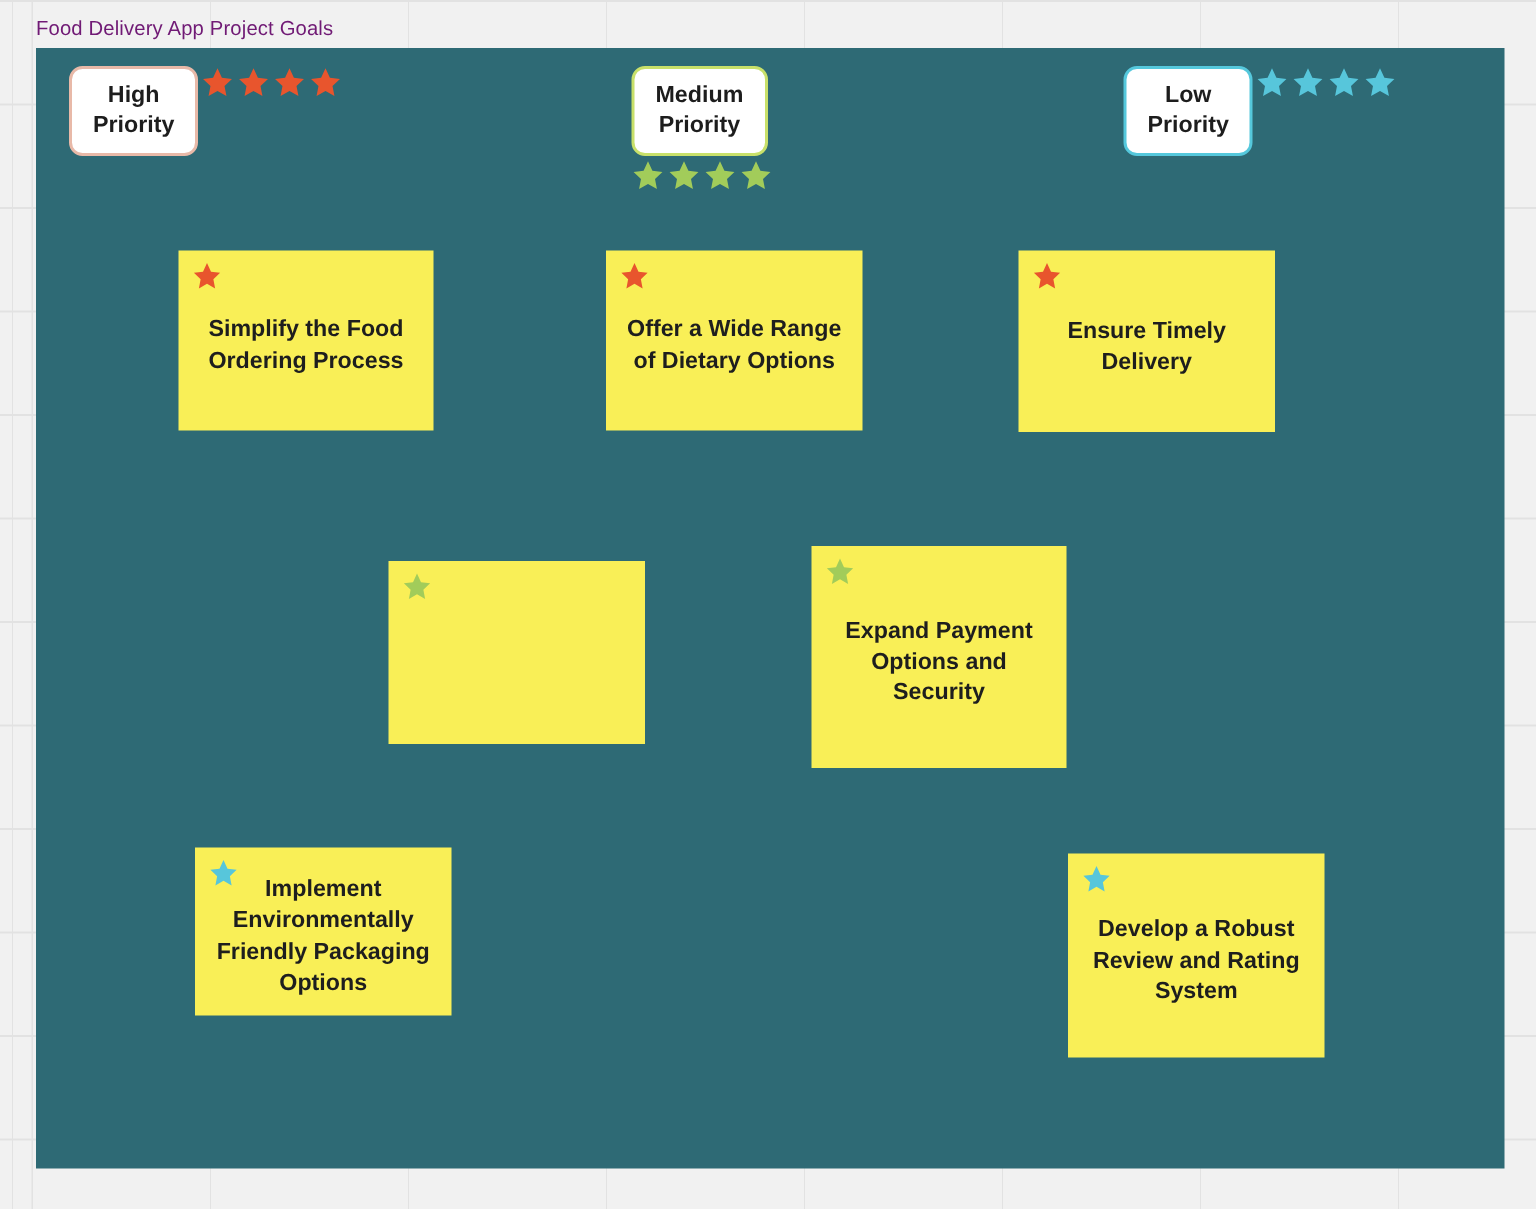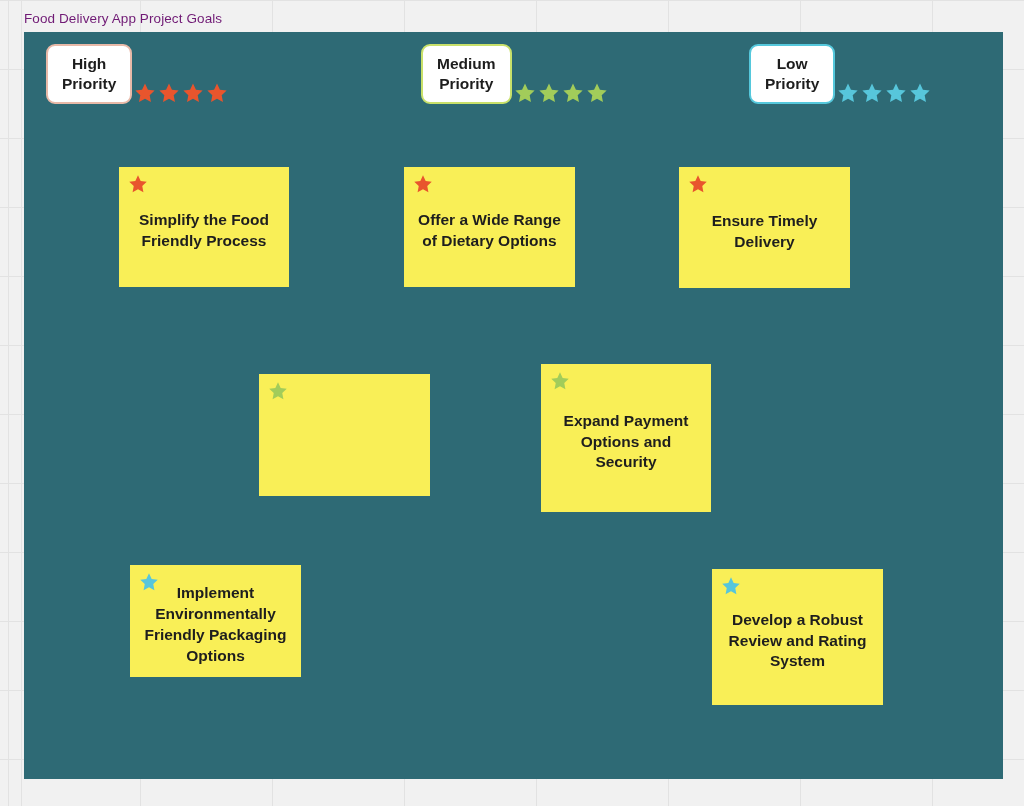--- a/index.html
+++ b/index.html
@@ -53,21 +53,21 @@
     top: 32px;
     width: 979px;
     height: 747px;
     background: #2e6a75;
   }
 
   
   .legend-group {
     position: absolute;
     display: flex;
-    align-items: flex-end;
+    align-items: flex-start;
     gap: 2px;
   }
   .legend-chip {
     background: #ffffff;
     border-radius: 9px;
     padding: 8px 14px;
     text-align: center;
     font-weight: bold;
     font-size: 15.5px;
     line-height: 1.28;
@@ -127,21 +127,21 @@
         </svg>
         <svg width="22" height="22" viewBox="0 0 24 24" aria-hidden="true">
           <path fill="#e8552d" d="M12 1.6l3.2 6.9 7.3.9-5.4 5.1 1.4 7.4-6.5-3.7-6.5 3.7 1.4-7.4L1.5 9.4l7.3-.9z"></path>
         </svg>
         <svg width="22" height="22" viewBox="0 0 24 24" aria-hidden="true">
           <path fill="#e8552d" d="M12 1.6l3.2 6.9 7.3.9-5.4 5.1 1.4 7.4-6.5-3.7-6.5 3.7 1.4-7.4L1.5 9.4l7.3-.9z"></path>
         </svg>
       </div>
   </div>
 
-  <div class="legend-group" style="left:397px; top:12px;">
+  <div class="legend-group" style="left:397px; top:12px;flex-direction:column;">
     <div class="legend-chip medium">Medium
 Priority</div>
     <div class="stars">
         <svg width="22" height="22" viewBox="0 0 24 24" aria-hidden="true">
           <path fill="#a2cc5a" d="M12 1.6l3.2 6.9 7.3.9-5.4 5.1 1.4 7.4-6.5-3.7-6.5 3.7 1.4-7.4L1.5 9.4l7.3-.9z"></path>
         </svg>
         <svg width="22" height="22" viewBox="0 0 24 24" aria-hidden="true">
           <path fill="#a2cc5a" d="M12 1.6l3.2 6.9 7.3.9-5.4 5.1 1.4 7.4-6.5-3.7-6.5 3.7 1.4-7.4L1.5 9.4l7.3-.9z"></path>
         </svg>
         <svg width="22" height="22" viewBox="0 0 24 24" aria-hidden="true">
@@ -170,21 +170,21 @@
           <path fill="#57c6db" d="M12 1.6l3.2 6.9 7.3.9-5.4 5.1 1.4 7.4-6.5-3.7-6.5 3.7 1.4-7.4L1.5 9.4l7.3-.9z"></path>
         </svg>
       </div>
   </div>
 
   <div class="note" style="left:95px; top:135px; width:170px; height:120px;">
     <span class="note-star"><svg width="20" height="20" viewBox="0 0 24 24" aria-hidden="true">
           <path fill="#e8552d" d="M12 1.6l3.2 6.9 7.3.9-5.4 5.1 1.4 7.4-6.5-3.7-6.5 3.7 1.4-7.4L1.5 9.4l7.3-.9z"></path>
         </svg></span>
     <div class="note-text">Simplify the Food
-Friendly Process</div>
+Ordering Process</div>
   </div>
 
   <div class="note" style="left:380px; top:135px; width:171px; height:120px;">
     <span class="note-star"><svg width="20" height="20" viewBox="0 0 24 24" aria-hidden="true">
           <path fill="#e8552d" d="M12 1.6l3.2 6.9 7.3.9-5.4 5.1 1.4 7.4-6.5-3.7-6.5 3.7 1.4-7.4L1.5 9.4l7.3-.9z"></path>
         </svg></span>
     <div class="note-text">Offer a Wide Range
 of Dietary Options</div>
   </div>
 

